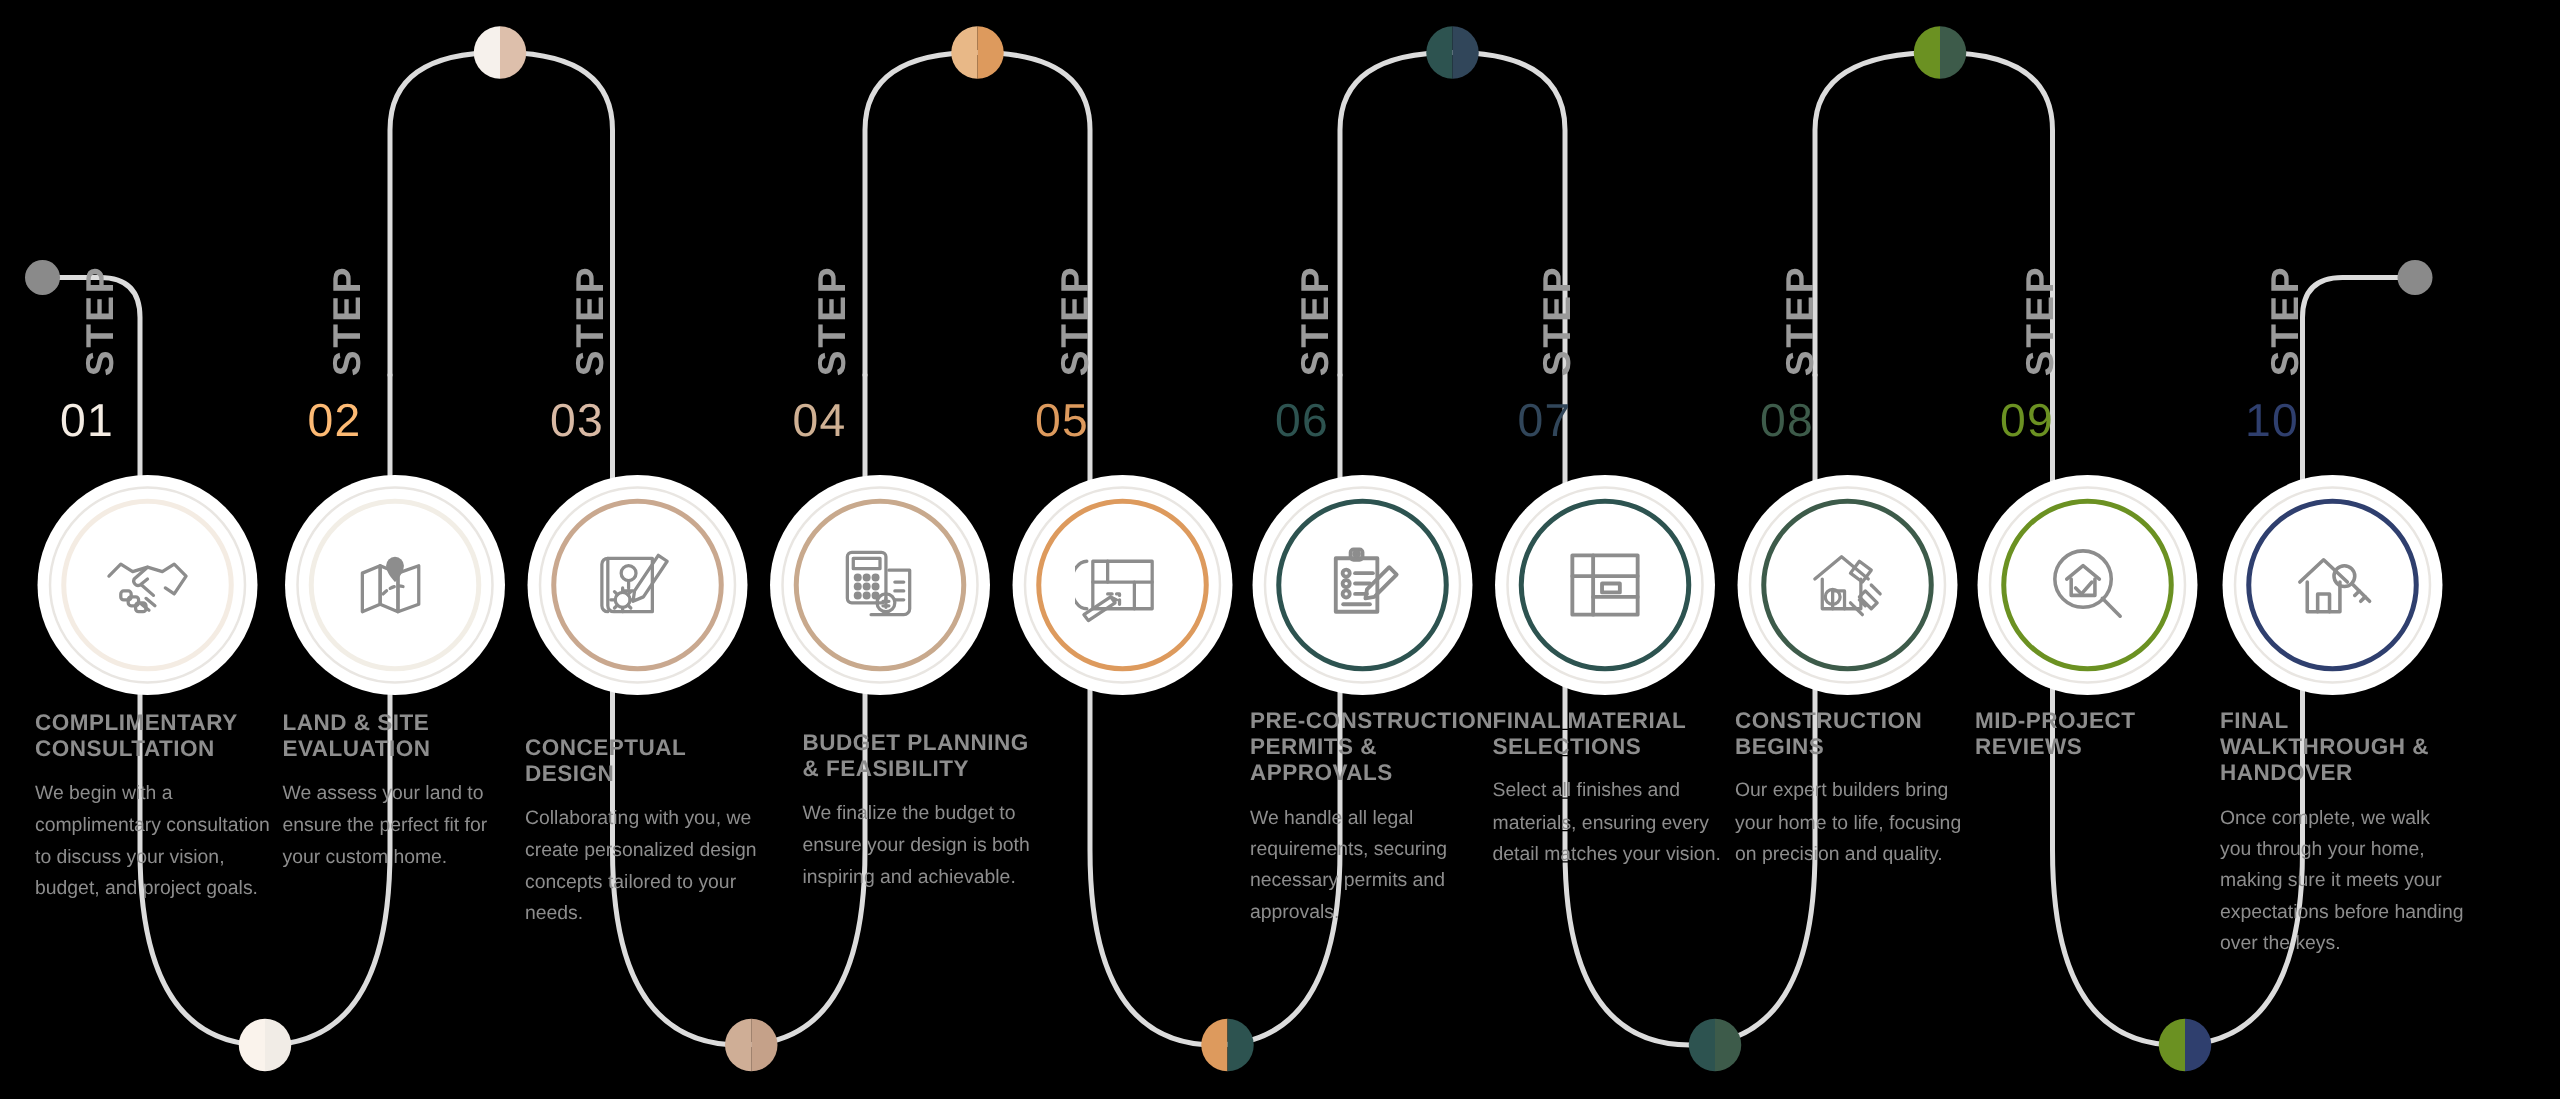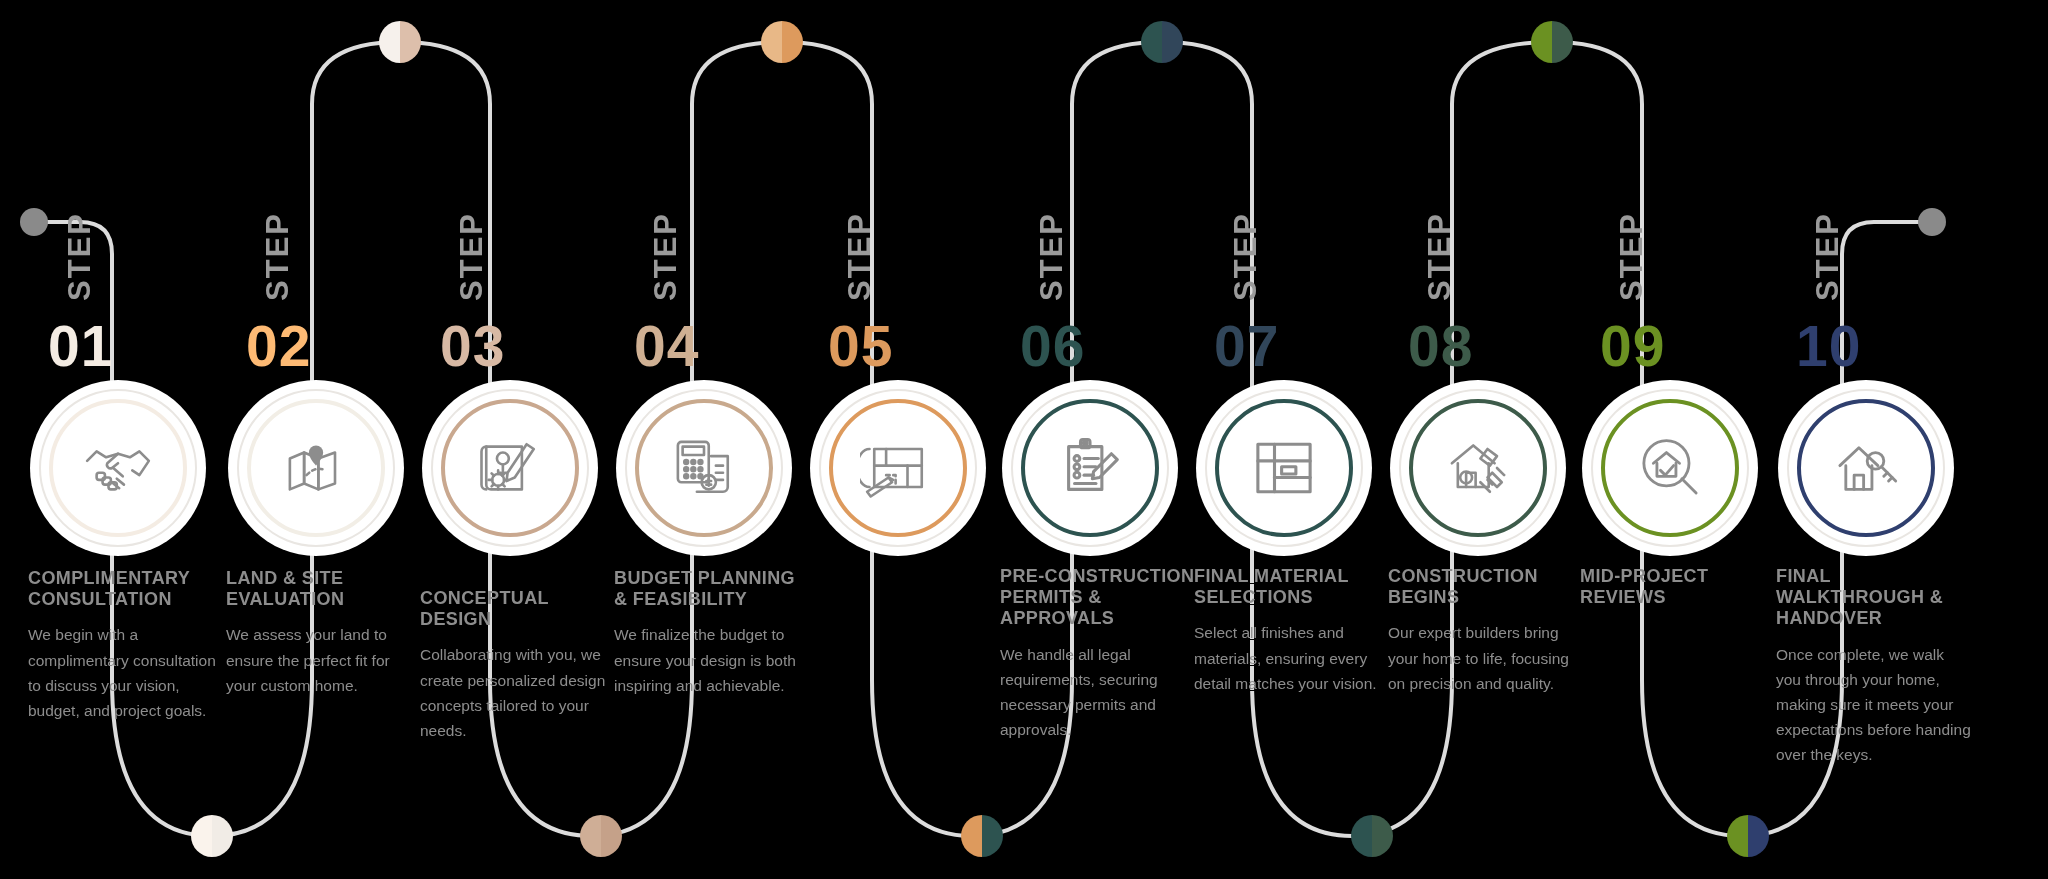--- a/index.html
+++ b/index.html
@@ -16,21 +16,21 @@
     position:absolute;top:0;width:248px;height:879px;
   }
   .step .stepword{
     position:absolute;
     font-size:31px;font-weight:700;letter-spacing:2px;color:#9a9a9a;
     writing-mode:vertical-rl;transform:rotate(180deg);
     left:62px;
   }
   .step .num{
     position:absolute;left:48px;
-    font-size:57px;font-weight:700;line-height:1;letter-spacing:1px;
+    font-size:37px;font-weight:400;line-height:1;letter-spacing:1px;
   }
   .medal{
     position:absolute;left:30px;
     width:176px;height:176px;border-radius:50%;
     background:#ffffff;
     box-shadow:0 0 0 0 rgba(0,0,0,0);
   }
   .medal .ring-outer{
     position:absolute;left:9px;top:9px;width:158px;height:158px;border-radius:50%;
     border:2px solid #e9e6e2;box-sizing:border-box;
@@ -213,21 +213,21 @@
           <circle cx="17" cy="39" r="1.6" fill="#8d8d8d"></circle>
             <circle cx="23" cy="39" r="1.6" fill="#8d8d8d"></circle>
             <circle cx="29" cy="39" r="1.6" fill="#8d8d8d"></circle>
           <path d="M38 22h14v26a4 4 0 01-4 4H26"></path>
           <path d="M42 30h6m-6 6h6m-6 6h6"></path>
           <circle cx="36" cy="44" r="6"></circle>
             <path d="M36 41v6m-2-4h4m-4 3h4"></path>
         </svg>
       </div>
     </div>
-    <div class="card" style="top:568px;">
+    <div class="card" style="top:584px;margin-left:28px;">
       <p class="ttl">BUDGET PLANNING &amp; FEASIBILITY</p>
       <p class="desc">We finalize the budget to ensure your design is both inspiring and achievable.</p>
     </div>
   </div>
 
   <div class="step" style="left:780px;">
     <div class="stepword" style="top:212px;">STEP</div>
     <div class="num" style="top:318px;color:#dd9a5d;">05</div>
     <div class="medal" style="top:380px;">
       <div class="ring-outer"></div>

